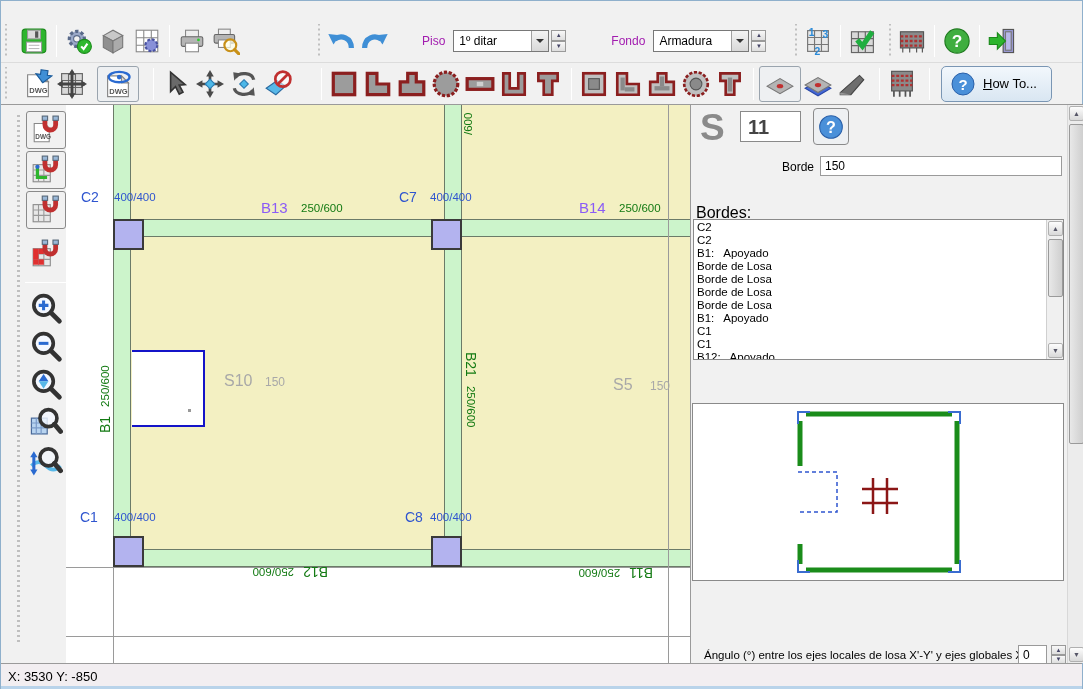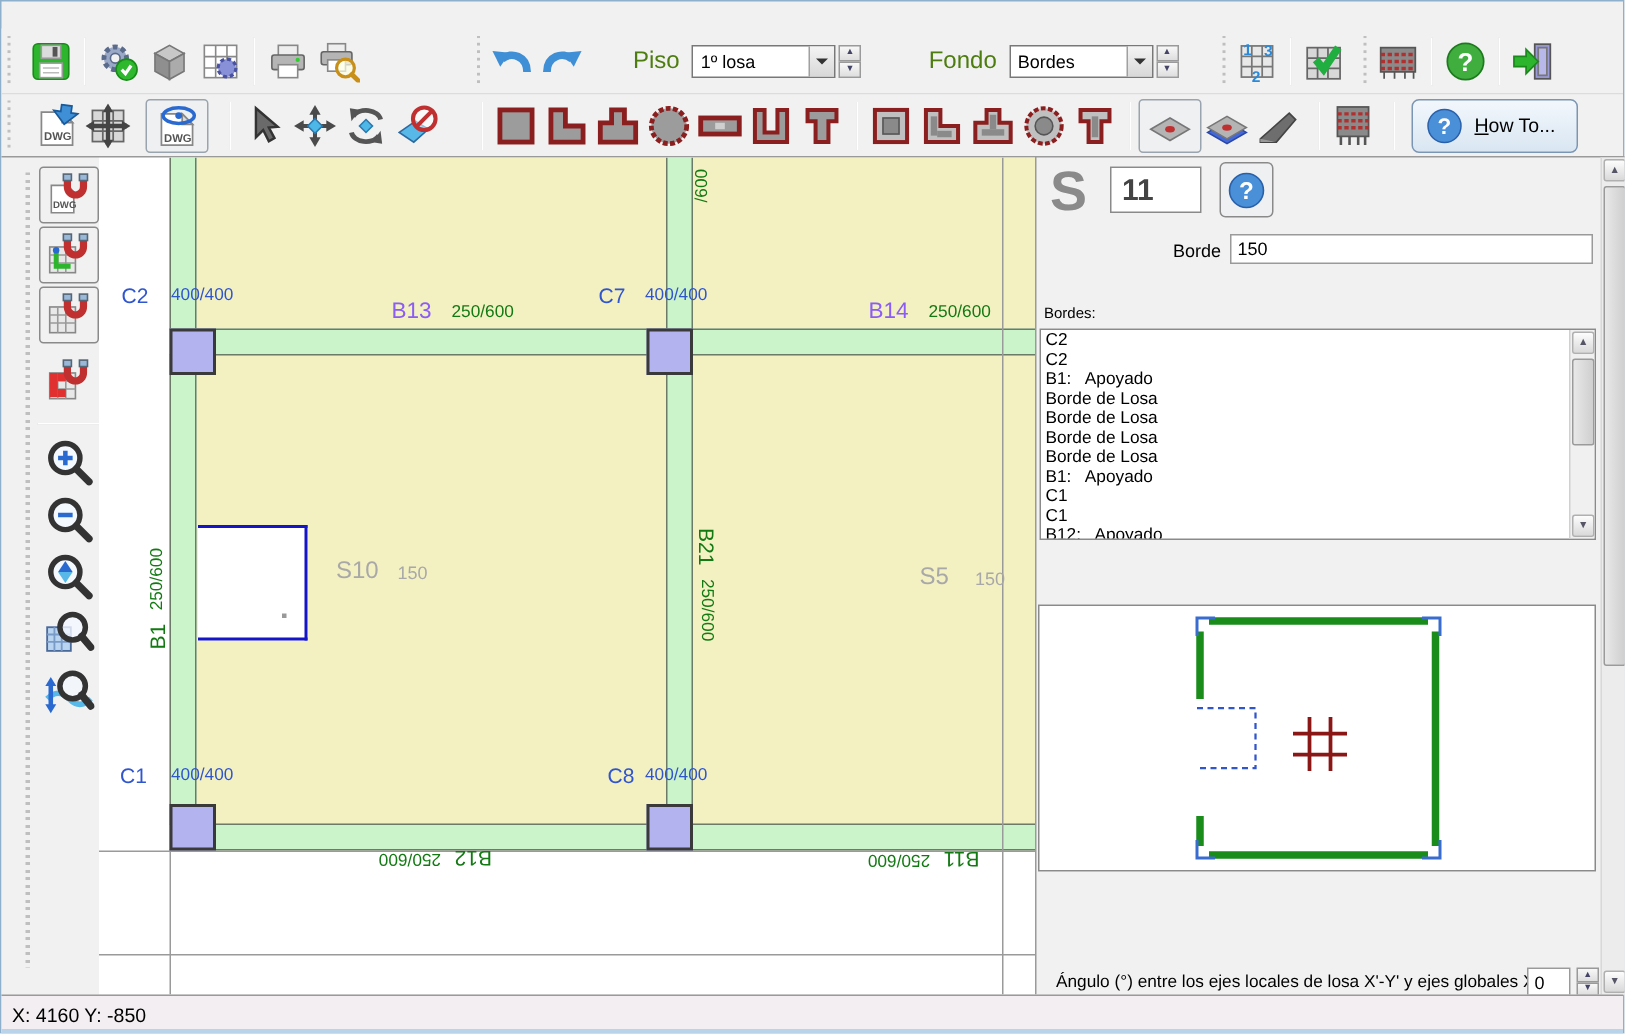--- a/index.html
+++ b/index.html
@@ -18,21 +18,21 @@
   .grip { width:4px; height:34px; margin:0 3px; background:repeating-linear-gradient(180deg,#bfbfbf 0 2px, transparent 2px 5px); background-size:2px 5px; background-repeat:repeat-y; background-position:center; }
   .vsep { width:1px; height:32px; background:#c9c9c9; border-right:1px solid #ffffff; margin:0 5px; }
   .tbtn { display:flex; align-items:center; justify-content:center; width:34px; height:36px; border-radius:3px; }
   .tbtn.framed { border:1px solid #9aa4ae; background:#eef0f2; }
   .combo { display:flex; align-items:stretch; height:22px; background:#fff; border:1px solid #787878; width:96px; }
   .combo .val { flex:1; font-size:12px; padding:3px 0 0 5px; white-space:nowrap; overflow:hidden; }
   .combo .arrow { width:17px; background:linear-gradient(#f4f4f4,#d8d8d8); border-left:1px solid #a0a0a0; display:flex; align-items:center; justify-content:center; }
   .combo .arrow:after { content:""; border:4px solid transparent; border-top-color:#333; margin-top:4px; }
   .spin { display:flex; flex-direction:column; width:15px; height:22px; margin-left:2px; }
   .spin div { flex:1; border:1px solid #9a9a9a; background:linear-gradient(#f8f8f8,#dedede); display:flex; align-items:center; justify-content:center; font-size:6px; color:#446; }
-  .tlabel { font-size:16px; color:#4d7c0f;text-align:right; }
+  .tlabel { font-size:12px; color:#a21caf;text-align:right; }
 
   
   #sidebar { position:absolute; left:0; top:103px; width:65px; height:559px; background:#f1f1f1; border-top:1px solid #9a9a9a; }
   #sidebar .grip2 { position:absolute; left:16px; top:10px; width:3px; height:530px; background:repeating-linear-gradient(180deg,#bfbfbf 0 2px, transparent 2px 5px); }
   .side-col { position:absolute; left:24px; top:6px; display:flex; flex-direction:column; align-items:center; }
   .sbtn { width:40px; height:38px; border:1px solid #8a8a8a; border-radius:3px; background:#f1f1f1; display:flex; align-items:center; justify-content:center; margin-bottom:2px; }
   .sicon { width:40px; height:36px; display:flex; align-items:center; justify-content:center; margin-bottom:2px; }
   .side-hr { width:42px; height:1px; background:#c4c4c4; border-bottom:1px solid #fff; margin:8px 0; }
 
   
@@ -59,21 +59,21 @@
   .rot-cw  { position:absolute; transform-origin:0 0; }
   .rot-180 { position:absolute; transform:rotate(180deg); }
 
   
   #rightpanel { position:absolute; left:689px; top:103px; width:394px; height:559px; background:#f1f1f1; border-top:1px solid #9a9a9a; border-left:1px solid #9a9a9a; }
   .big-letter { position:absolute; left:9px; top:2px; font-size:37px; font-weight:bold; color:#8a8a8a; }
   .num-box { position:absolute; left:49px; top:6px; width:61px; height:31px; background:#fff; border:1px solid #8a8a8a; font-size:20px; font-weight:bold; color:#444; padding:4px 13px 0 7px; }
   .help-btn { position:absolute; left:122px; top:3px; width:36px; height:37px; border:1px solid #8a8a8a; border-radius:4px; background:#eef0f2; display:flex; align-items:center; justify-content:center; }
   .altura-label { position:absolute; left:0px; top:55px; width:123px; text-align:right; font-size:12px; }
   .altura-input { position:absolute; left:129px; top:51px; width:242px; height:20px; border:1px solid #9a9a9a; background:#fff; font-size:12px; padding-left:4px; font-family:"Liberation Sans",sans-serif; }
-  .bordes-label { position:absolute; left:5px; top:99px; font-size:10px; }
+  .bordes-label { position:absolute; left:5px; top:99px; font-size:16px; }
   .listbox { position:absolute; left:2px; top:114px; width:371px; height:141px; background:#fff; border:1px solid #8a8a8a; overflow:hidden; padding:1px 0 0 3px; }
   .lb-item { font-size:11.5px; line-height:13px; white-space:pre; }
   .lb-scroll { position:absolute; right:0; top:0; width:17px; height:139px; background:#f0f0f0; border-left:1px solid #d0d0d0; }
   .sb-arrow { position:absolute; left:1px; width:15px; height:15px; background:linear-gradient(#fdfdfd,#d9d9d9); border:1px solid #b0b0b0; border-radius:2px; color:#556; font-size:7px; text-align:center; line-height:14px; }
   .sb-thumb { position:absolute; left:1px; width:15px; background:linear-gradient(90deg,#e8e8e8,#cfcfcf); border:1px solid #9a9a9a; border-radius:2px; }
   .apoyo-title { position:absolute; left:0; top:279px; width:374px; text-align:center; font-size:15px; font-weight:bold; }
   .diagram { position:absolute; left:1px; top:298px; width:372px; height:178px; background:#fff; border:1px solid #8a8a8a; }
   .hint { position:absolute; left:0; top:480px; width:374px; text-align:center; font-size:12px; color:#0018cc; }
   .armadura-title { position:absolute; left:0; top:520px; width:374px; text-align:center; font-size:14px; font-weight:bold; }
   .angulo-label { position:absolute; left:13px; top:544px; font-size:11.5px; }
@@ -160,30 +160,30 @@
     <div class="tbtn">
       <svg width="30" height="30" viewBox="0 0 26 26">
         <g transform="translate(26,0) scale(-1,1)">
           <path d="M22 19 C22 10, 13 7, 7.5 11.5" stroke="#3f8fd6" stroke-width="4.5" fill="none"></path>
           <polygon points="2,7 12,8 6.5,16" fill="#3f8fd6"></polygon>
         </g>
       </svg>
     </div>
     <span class="tlabel" style="margin-left:30px">Piso</span>
     <div class="combo" style="margin-left:8px">
-      <div class="val">1º losa</div>
+      <div class="val">1º ditar</div>
       <div class="arrow"></div>
     </div>
     <div class="spin">
         <div>▲</div>
         <div>▼</div>
       </div>
     <span class="tlabel" style="margin-left:45px">Fondo</span>
     <div class="combo" style="margin-left:8px">
-      <div class="val">Bordes</div>
+      <div class="val">Armadura</div>
       <div class="arrow"></div>
     </div>
     <div class="spin">
         <div>▲</div>
         <div>▼</div>
       </div>
     <div class="grip" style="margin-left:28px"></div>
     <div class="tbtn">
       <svg width="30" height="30" viewBox="0 0 26 26">
         <rect x="4" y="4" width="18" height="18" fill="#e8e8e8" stroke="#777"></rect>
@@ -619,17 +619,17 @@
       </div>
 
     <div class="panel-scroll">
       <div class="sb-arrow" style="top:1px">▲</div>
       <div class="sb-thumb" style="top:19px; height:320px"></div>
       <div class="sb-arrow" style="bottom:1px">▼</div>
     </div>
   </div>
 
   <div id="statusbar">
-    <div class="coords">X: 4160  Y: -850</div>
+    <div class="coords">X: 3530  Y: -850</div>
     <div class="bluestrip"></div>
   </div>
 
 </div>
 
 </body></html>

